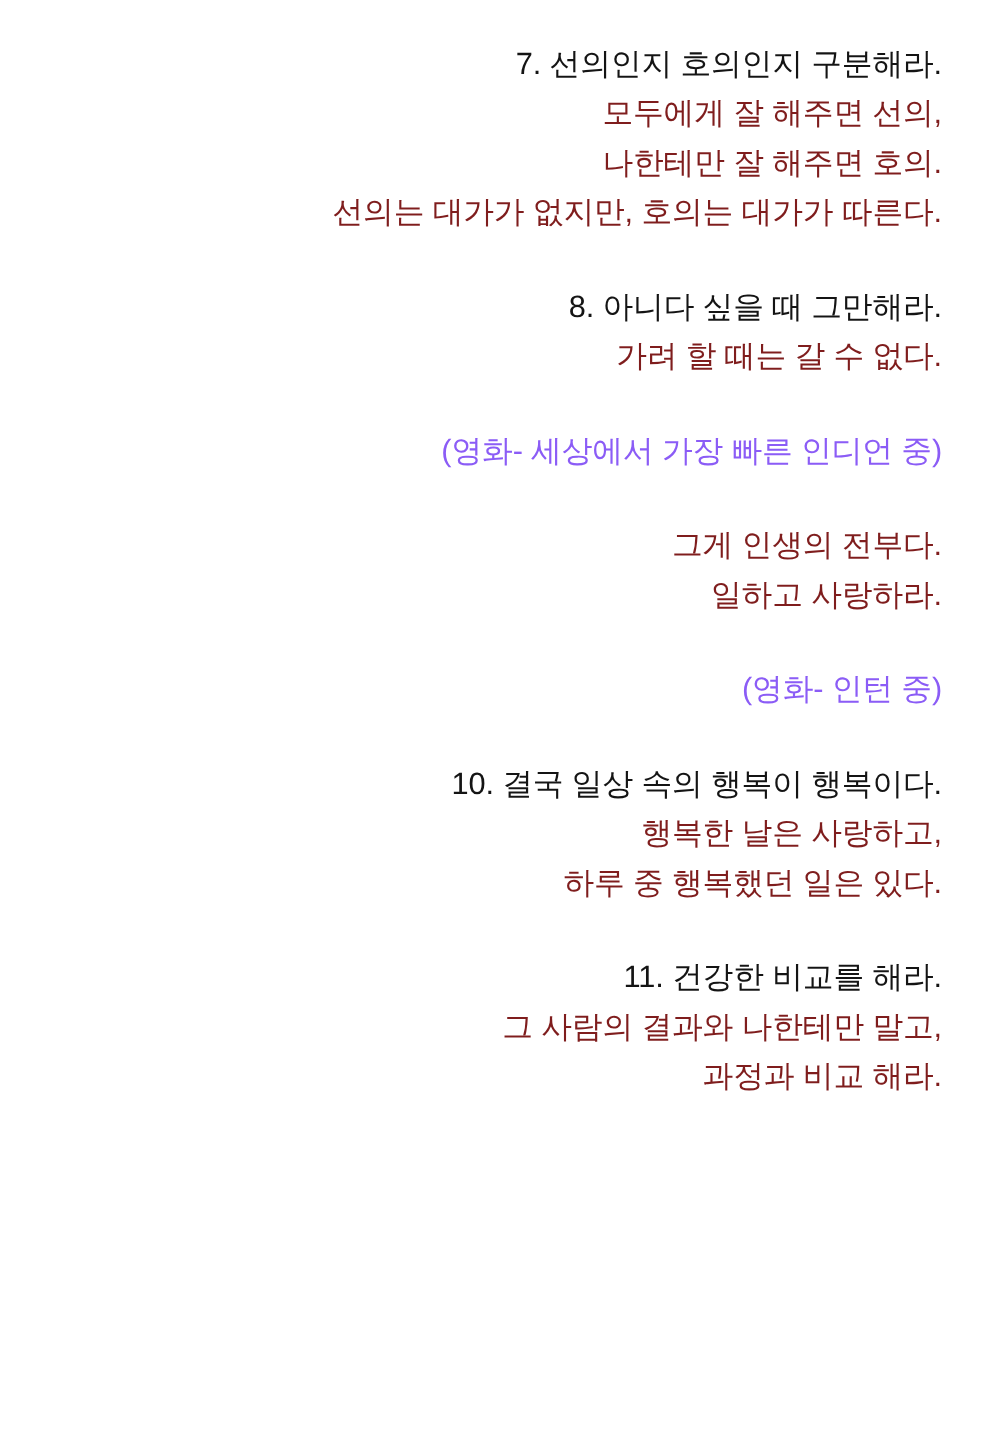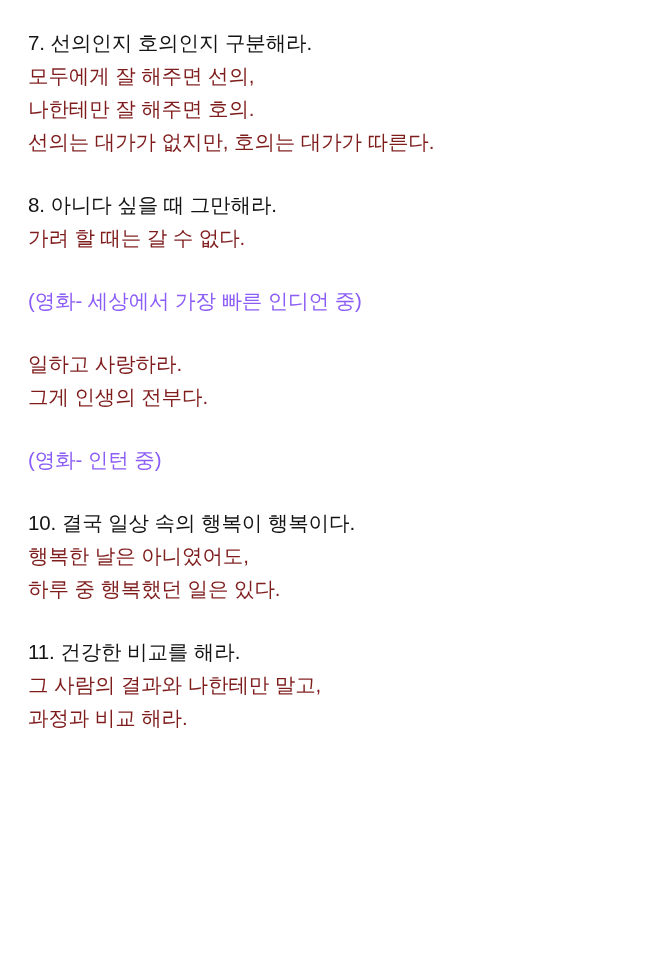--- a/index.html
+++ b/index.html
@@ -16,20 +16,21 @@
   }
   #doc {
     box-sizing: border-box;
     width: 656px;
     height: 959px;
     padding: 26px 28px 0 28px;
     background: #ffffff;
   }
   .block {
     margin: 0 0 30px 0;
+    text-align: right;
   }
   .block:last-child {
     margin-bottom: 12px;
   }
   .line {
     font-size: 20.5px;
     line-height: 33px;
     letter-spacing: -0.1px;
     color: #7f1d1d;
     white-space: pre;
@@ -52,29 +53,29 @@
       <div class="line">선의는 대가가 없지만, 호의는 대가가 따른다.</div>
     </div>
     <div class="block">
       <div class="line heading">8. 아니다 싶을 때 그만해라.</div>
       <div class="line">가려 할 때는 갈 수 없다.</div>
     </div>
     <div class="block">
       <div class="line source">(영화- 세상에서 가장 빠른 인디언 중)</div>
     </div>
     <div class="block">
+      <div class="line">그게 인생의 전부다.</div>
       <div class="line">일하고 사랑하라.</div>
-      <div class="line">그게 인생의 전부다.</div>
     </div>
     <div class="block">
       <div class="line source">(영화- 인턴 중)</div>
     </div>
     <div class="block">
       <div class="line heading">10. 결국 일상 속의 행복이 행복이다.</div>
-      <div class="line">행복한 날은 아니였어도,</div>
+      <div class="line">행복한 날은 사랑하고,</div>
       <div class="line">하루 중 행복했던 일은 있다.</div>
     </div>
     <div class="block">
       <div class="line heading">11. 건강한 비교를 해라.</div>
       <div class="line">그 사람의 결과와 나한테만 말고,</div>
       <div class="line">과정과 비교 해라.</div>
     </div>
   </div>
 
 </body></html>

